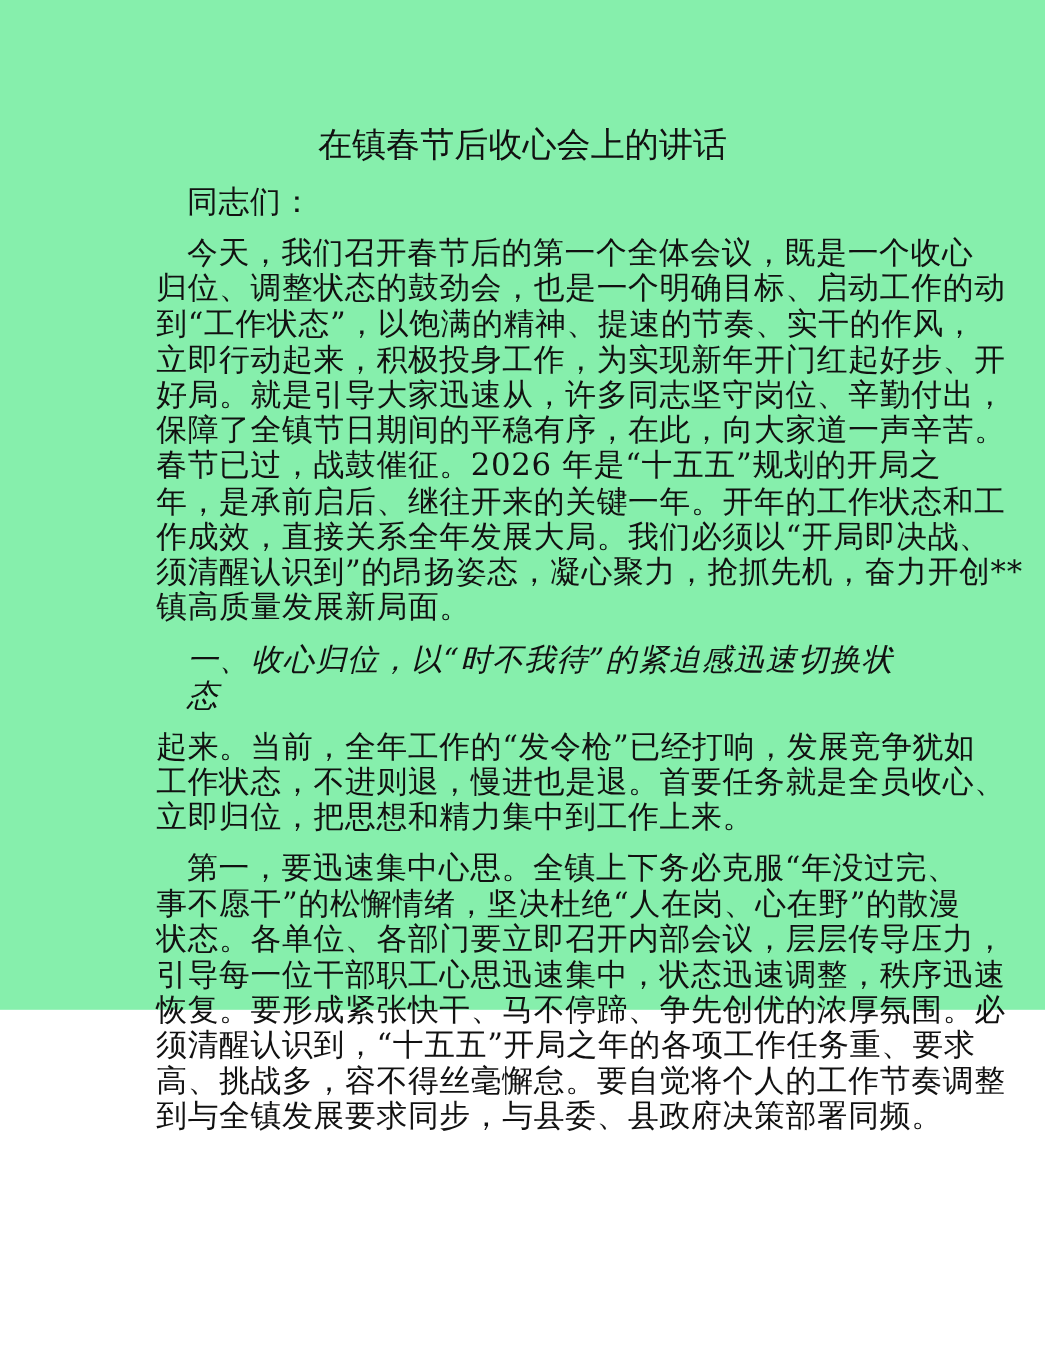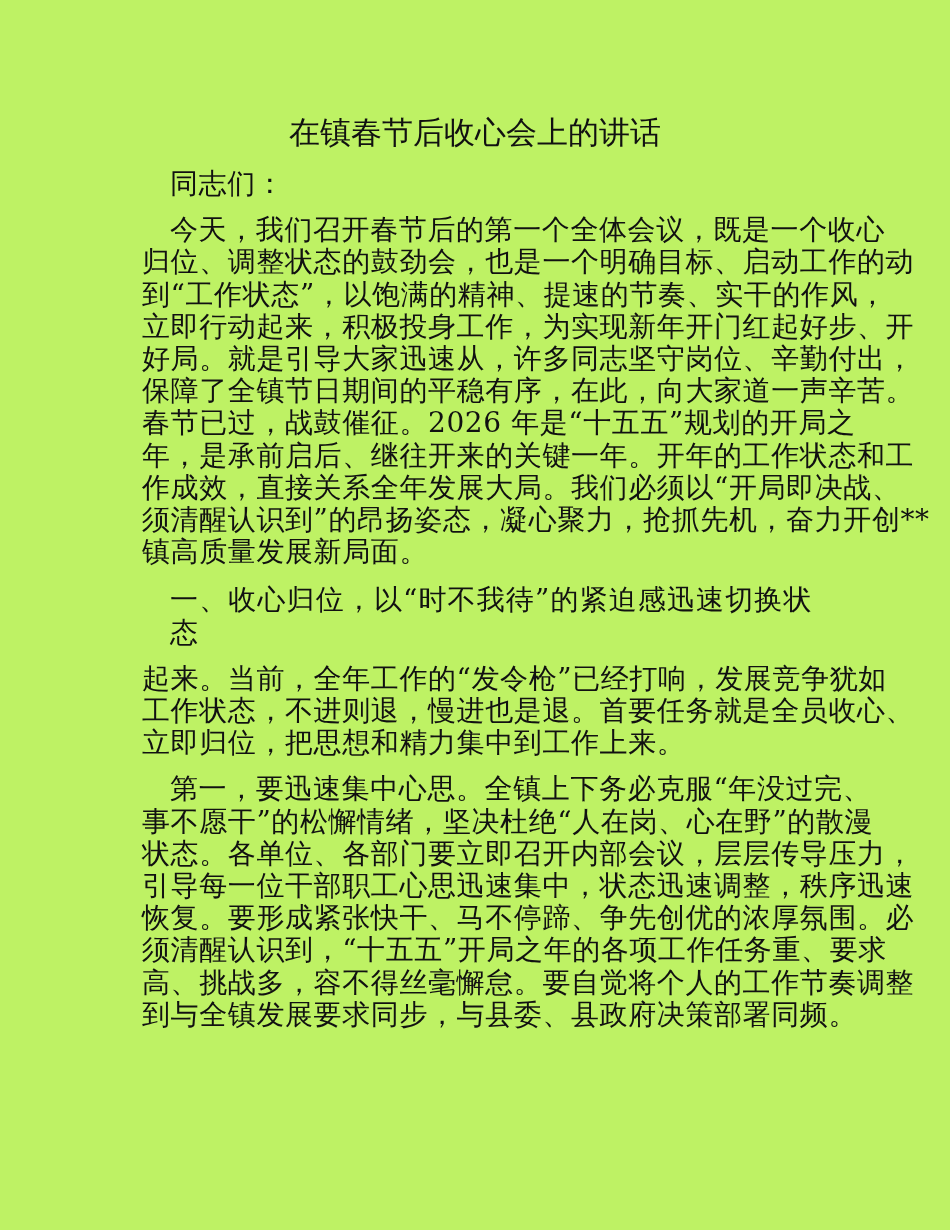--- a/index.html
+++ b/index.html
@@ -1,37 +1,37 @@
 <!DOCTYPE html>
 <html><head>
 <meta charset="utf-8">
 <style>
   html, body { margin: 0; padding: 0; background: #ffffff; }
   body { width: 950px; height: 1230px; position: relative; overflow: hidden; }
   .page {
-    position: absolute; left: 0; top: 0; width: 950px; height: 1230px;
-    background: #bef264; color: #111111;
+    position: absolute; left: 0; top: 0; width: 950px; height: 918px;
+    background: #86efac; color: #111111;
     font-family: "DejaVu Serif", "Liberation Serif", serif;
   }
   .title {
     position: absolute; left: 0; right: 0; top: 112px;
     text-align: center; font-size: 31px; line-height: 40px;
     font-family: "DejaVu Sans", "Liberation Sans", sans-serif;
     color: #111; letter-spacing: 0px;
   }
   .body {
     position: absolute; left: 142px; width: 670px; top: 168px;
     font-size: 28px; line-height: 32.2px; text-align: justify;
     letter-spacing: 0.6px;
   }
   .para { margin: 0 0 14px 0; text-indent: 0; }
   .para .line { display: block; white-space: nowrap; text-align: justify; text-align-last: justify; }
   .para .line.last { text-align-last: left; }
   .salutation { margin: 0 0 14px 0; padding-left: 28px; }
-  .heading { margin: 16px 0 14px 0; padding-left: 28px; }
+  .heading { margin: 16px 0 14px 0; padding-left: 28px; font-style: italic; }
   .indent { padding-left: 28px; }
 </style>
 </head>
 <body>
 
 <div class="page">
   <div class="title">在镇春节后收心会上的讲话</div>
 
   <div class="body">
     <div class="salutation">同志们：</div>

